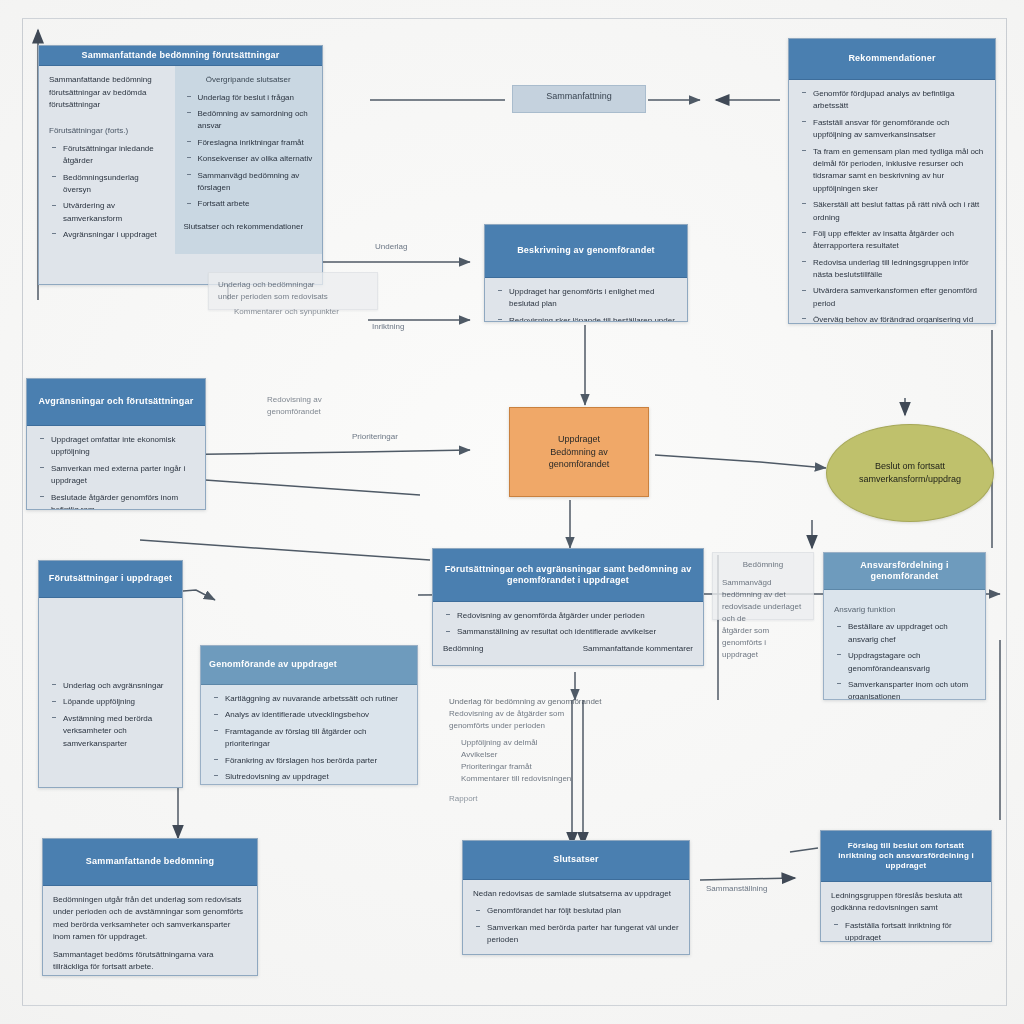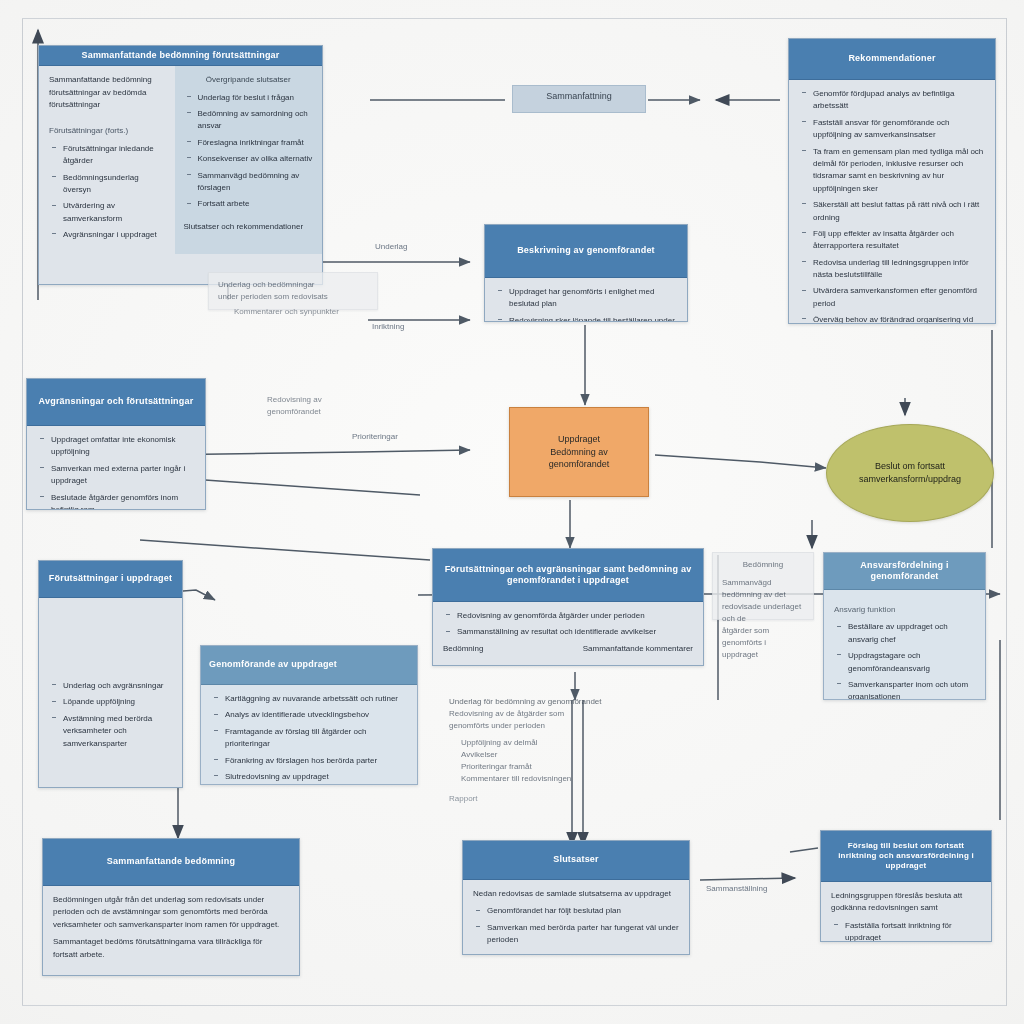--- a/index.html
+++ b/index.html
@@ -348,21 +348,21 @@
     <div>genomförts under perioden</div>
     <div style="margin-top:5px;padding-left:12px;">
       <div>Uppföljning av delmål</div>
       <div>Avvikelser</div>
       <div>Prioriteringar framåt</div>
       <div>Kommentarer till redovisningen</div>
     </div>
     <div style="margin-top:8px;color:#6d7885;">Rapport</div>
   </div>
 
-  <div class="node" style="left:42px;top:838px;width:258px;height:138px;">
+  <div class="node" style="left:42px;top:838px;width:216px;height:138px;">
     <div class="hdr t9" style="height:38px;">Sammanfattande bedömning</div>
     <div class="body t8">
       <p>Bedömningen utgår från det underlag som redovisats under perioden och de avstämningar som genomförts med berörda verksamheter och samverkansparter inom ramen för uppdraget.</p>
       <p>Sammantaget bedöms förutsättningarna vara tillräckliga för fortsatt arbete.</p>
     </div>
   </div>
 
   <div class="node" style="left:462px;top:840px;width:228px;height:115px;">
     <div class="hdr t9" style="height:30px;text-align:center;">Slutsatser</div>
     <div class="body t8">

